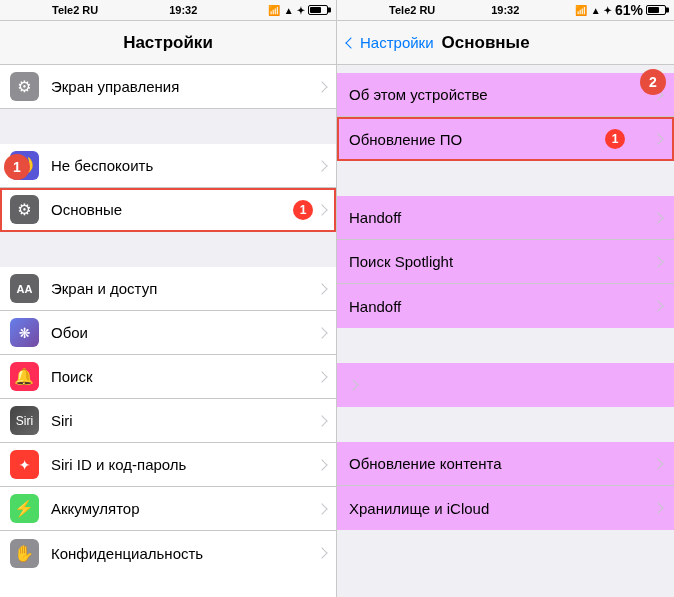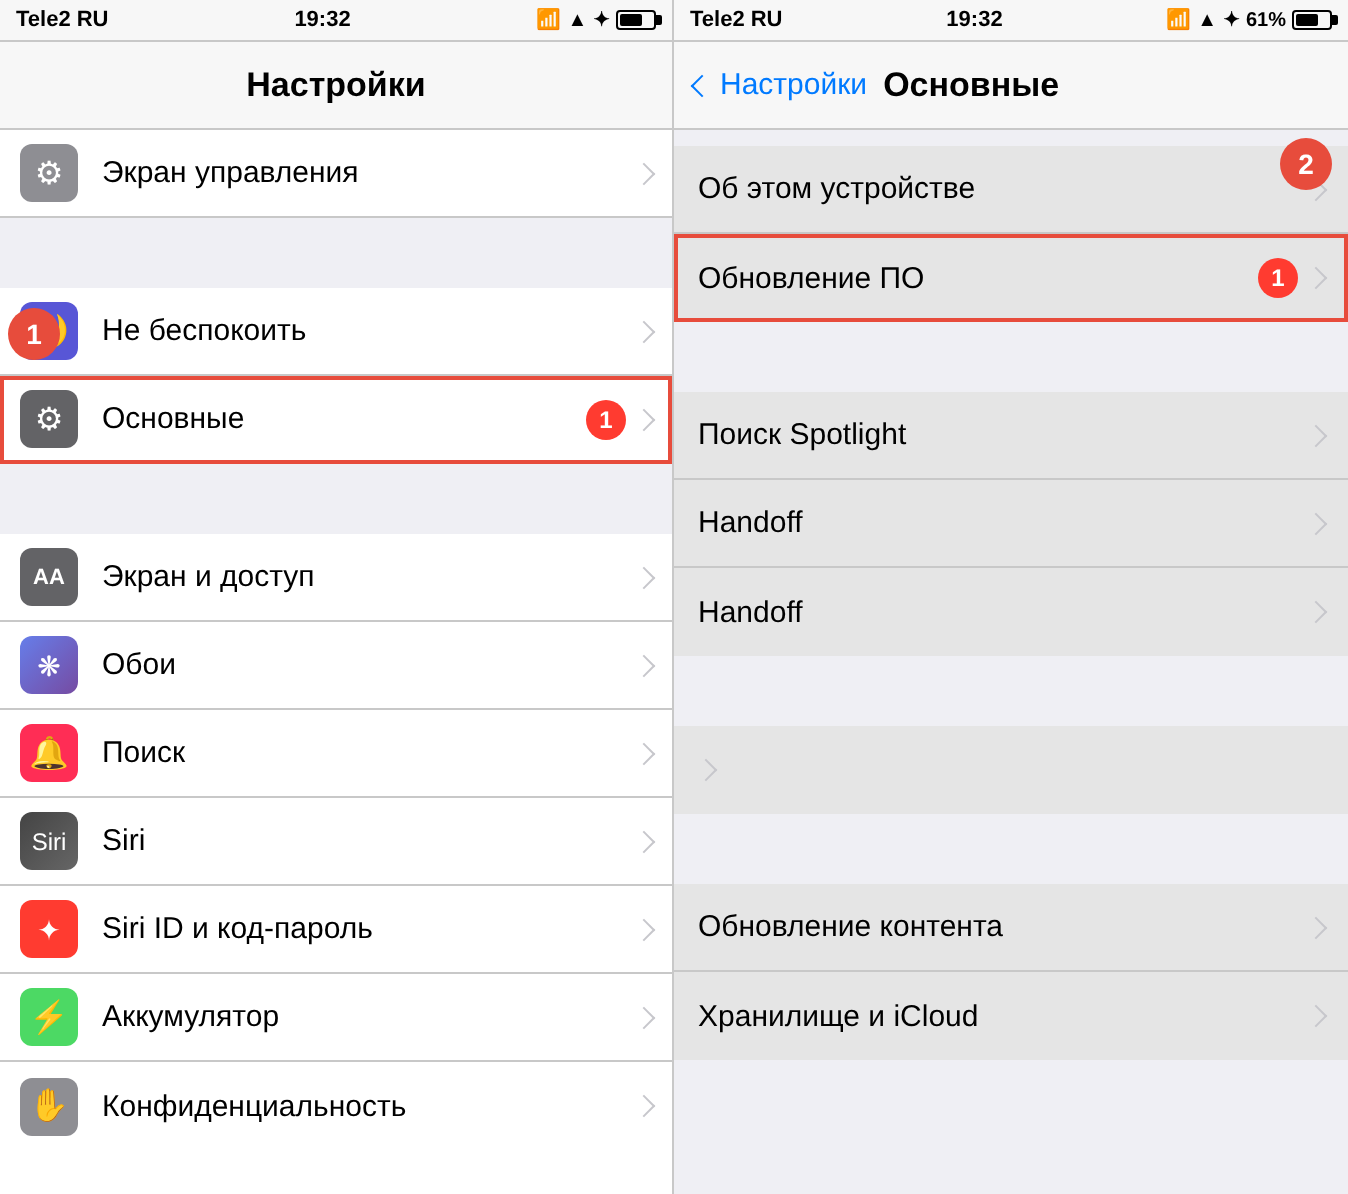--- a/index.html
+++ b/index.html
@@ -23,20 +23,21 @@
       width: 50%;
       height: 20px;
       background: #f7f7f7;
       display: flex;
       align-items: center;
       justify-content: space-between;
       padding: 0 8px;
       font-size: 11px;
       font-weight: 600;
       color: #000;
+      margin-left: 44px;
     }
     .status-bar-half:first-child {
       border-right: 1px solid #c8c8c8;
     }
     .status-right {
       display: flex;
       align-items: center;
       gap: 3px;
     }
     .battery-icon {
@@ -247,40 +248,41 @@
     }
 
     .right-list {
       background: #fff;
     }
 
     .right-list-item {
       display: flex;
       align-items: center;
       height: 44px;
-      background: #e5e5e5;
+      background: #f0abfc;
       border-bottom: 1px solid #c8c8c8;
       padding: 0 12px;
       cursor: pointer;
       position: relative;
     }
     .right-list-item:last-child {
       border-bottom: none;
     }
 
     .right-item-label {
       flex: 1;
       font-size: 15px;
       color: #000;
     }
 
     .right-item-highlighted {
       outline: 2px solid #e74c3c;
       outline-offset: -2px;
       z-index: 2;
+      gap: 24px;
     }
 
     
     .icon-gray { background: #8e8e93; }
     .icon-purple { background: #5856d6; }
     .icon-dark-gray { background: #636366; }
     .icon-pink { background: #ff2d55; }
     .icon-touch { background: #ff3b30; }
     .icon-green { background: #4cd964; }
     .icon-hand { background: #8e8e93; }
@@ -314,21 +316,21 @@
       </div>
     </div>
   </div>
   <div class="status-bar-half">
     <span>Tele2 RU</span>
     <span>19:32</span>
     <div class="status-right">
       <span style="font-size:10px;">📶</span>
       <span style="font-size:10px;">▲</span>
       <span style="font-size:10px;">✦</span>
-      <span style="font-size:10px;">61%</span>
+      <span style="font-size:14px;">61%</span>
       <div class="battery-icon">
         <div class="battery-fill"></div>
       </div>
     </div>
   </div>
 </div>
 
 <div class="main-content">
 
   <div class="left-panel" style="position:relative;">
@@ -454,31 +456,31 @@
           <span class="right-item-label">Обновление ПО</span>
           <div class="badge-red">1</div>
           <div class="chevron"></div>
         </div>
       </div>
 
       <div class="right-section-gap"></div>
 
       <div class="right-list">
         <div class="right-list-item">
+          <span class="right-item-label">Handoff</span>
+          <div class="chevron"></div>
+        </div>
+        <div class="right-list-item">
           <span class="right-item-label">Поиск Spotlight</span>
           <div class="chevron"></div>
         </div>
         <div class="right-list-item">
           <span class="right-item-label">Handoff</span>
           <div class="chevron"></div>
         </div>
-        <div class="right-list-item">
-          <span class="right-item-label">Handoff</span>
-          <div class="chevron"></div>
-        </div>
       </div>
 
       <div class="right-section-gap"></div>
 
       <div class="right-list">
         <div class="right-list-item">
           <div class="chevron"></div>
         </div>
       </div>
 

